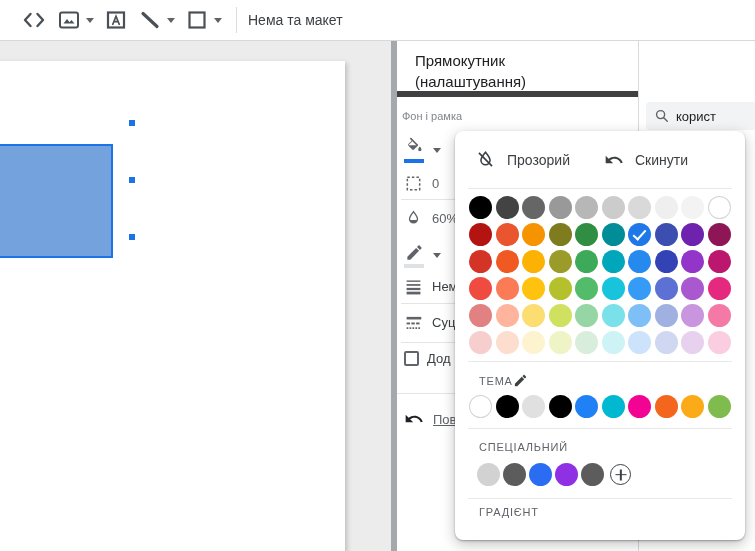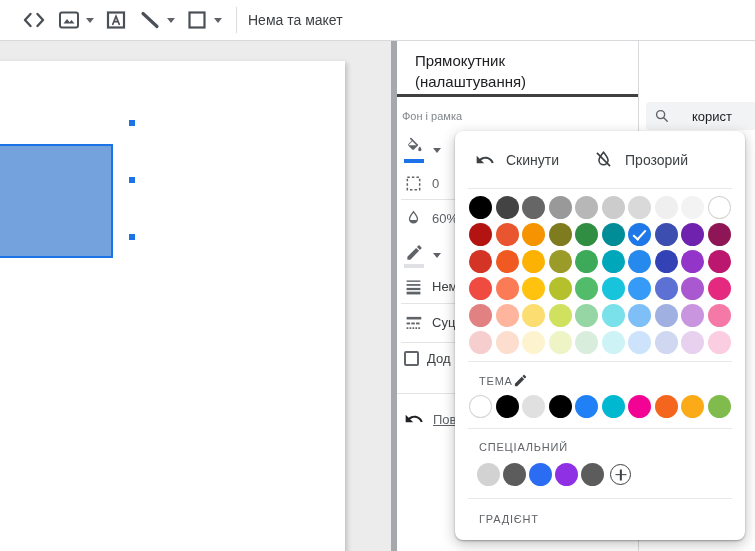--- a/index.html
+++ b/index.html
@@ -20,21 +20,21 @@
   .page { position:absolute; left:-20px; top:20px; width:365px; height:600px; background:#fff;
           box-shadow:2px 2px 5px rgba(0,0,0,.2); }
   .shape-rect { position:absolute; left:-12px; top:83px; width:145px; height:114px;
                 background:#74a2dc; border:2px solid #1c73e8; }
   .handle { position:absolute; width:8px; height:8px; background:#1c73e8; border:1px solid #fff; }
 
   .canvas-scrollbar { position:absolute; left:391px; top:41px; width:6px; height:510px; background:#a5a8ac; }
 
   
   .props { position:absolute; left:397px; top:41px; width:241px; height:510px; background:#fff; }
-  .props-header { height:56px; border-bottom:3px solid #404040; padding:9px 0 0 18px; }
+  .props-header { height:56px; border-bottom:6px solid #404040; padding:9px 0 0 18px; }
   .props-title { font-size:15px; line-height:21px; color:#202124; width:195px; }
   .section-label { position:absolute; left:5px; top:69px; font-size:11px; color:#80868b; }
   .prow { position:absolute; display:flex; align-items:center; gap:9px; font-size:13px; color:#3c4043; left:7px; }
   .muted { color:#5f6368; }
   .color-tool { display:flex; flex-direction:column; align-items:center; gap:2px; }
   .underbar { width:20px; height:4px; }
   .bar-blue { background:#1c73e8; }
   .bar-light { background:#dfe1e5; }
   .pdiv { position:absolute; left:4px; height:1px; width:237px; background:#e4e4e4; }
   .pdiv-full { left:0; width:241px; }
@@ -42,21 +42,21 @@
   .revert-link { font-size:13px; color:#5f6368; text-decoration:underline; }
 
   
   .data-panel { position:absolute; left:638px; top:41px; width:117px; height:510px; background:#fff;
                 border-left:1px solid #d7d9dd; }
   .data-header { height:56px; border-bottom:1px solid #e2e2e2; display:flex; align-items:center;
                  gap:9px; padding-left:17px; font-size:15px; color:#202124; }
   .search { position:absolute; left:7px; top:61px; width:118px; height:28px; background:#f1f3f4;
             border-radius:4px; display:flex; align-items:center; gap:7px; padding-left:9px; }
   .search input { border:none; background:transparent; outline:none; width:72px;
-                  font-size:13px; color:#202124; font-family:"Liberation Sans", sans-serif;text-align:center; }
+                  font-size:13px; color:#202124; font-family:"Liberation Sans", sans-serif; }
 
   
   .popup { position:absolute; left:455px; top:131px; width:290px; height:409px; background:#fff;
            border-radius:8px; box-shadow:0 1px 2px rgba(0,0,0,.3), 0 4px 14px rgba(0,0,0,.25); z-index:5; }
   .pop-actions { height:57px; display:flex; align-items:center; padding-left:20px; }
   .pop-action { display:flex; align-items:center; gap:11px; font-size:14px; color:#3c4043; cursor:pointer; }
   .pop-action + .pop-action { margin-left:34px; }
   .pop-div { height:1px; background:#e8e8e8; margin:0 13px; }
   .grid10 { display:grid; grid-template-columns:repeat(10,23px); justify-content:space-between;
             row-gap:4px; margin:7px 14px; }
@@ -66,21 +66,21 @@
             border:solid #fff; border-width:0 2.4px 2.4px 0; transform:rotate(42deg); }
   .theme-head { display:flex; align-items:center; margin:11px 12px 7px 24px; }
   .mini-label { font-size:11px; color:#5f6368; letter-spacing:.8px; }
   .custom-row { display:flex; align-items:center; gap:3px; margin:10px 0 0 22px; }
   .swatch-run { display:flex; gap:3px; }
   .plus-btn { width:21px; height:21px; border:1.6px solid #3c4043; border-radius:50%; position:relative;
               margin-left:3px; cursor:pointer; }
   .plus-btn::before, .plus-btn::after { content:""; position:absolute; left:50%; top:50%;
               width:11px; height:1.7px; background:#3c4043; transform:translate(-50%,-50%); }
   .plus-btn::after { transform:translate(-50%,-50%) rotate(90deg); }
-  .gradient-label { margin:14px 0 0 24px; }
+  .gradient-label { margin:7px 0 0 24px; }
   .mt10 { margin-top:10px; } .mt12 { margin-top:12px; }
   .custom-label { margin:12px 1px 0 24px; }
 </style>
 </head>
 <body>
 
 <div class="screen">
 
   <div class="toolbar">
     <div class="tbtn">
@@ -220,31 +220,31 @@
         <circle cx="6.4" cy="6.4" r="4.6" fill="none" stroke="#5f6368" stroke-width="1.6"></circle>
         <line x1="10" y1="10" x2="14" y2="14" stroke="#5f6368" stroke-width="1.6" stroke-linecap="round"></line>
       </svg>
       <input type="text" value="корист" style="">
     </div>
   </div>
 
   <div class="popup">
     <div class="pop-actions">
       <div class="pop-action">
-        <svg width="20" height="20" viewBox="0 0 24 24">
-          <path fill="#3c4043" d="M12.5 8c-2.65 0-5.05.99-6.9 2.6L2 7v9h9l-3.62-3.62c1.39-1.16 3.16-1.88 5.12-1.88 3.54 0 6.55 2.31 7.6 5.5l2.37-.78C21.08 11.03 17.15 8 12.5 8z"></path>
-        </svg>
-        <span>Скинути</span>
-      </div>
-      <div class="pop-action">
         <svg width="21" height="21" viewBox="0 0 24 24">
           <path d="M12 3.6c-2.7 3.2-5.2 6.2-5.2 9.2a5.2 5.2 0 0 0 10.4 0c0-3-2.5-6-5.2-9.2z" fill="none" stroke="#3c4043" stroke-width="1.8"></path>
           <line x1="4.5" y1="4.5" x2="19.5" y2="19.5" stroke="#3c4043" stroke-width="1.9"></line>
         </svg>
         <span>Прозорий</span>
+      </div>
+      <div class="pop-action">
+        <svg width="20" height="20" viewBox="0 0 24 24">
+          <path fill="#3c4043" d="M12.5 8c-2.65 0-5.05.99-6.9 2.6L2 7v9h9l-3.62-3.62c1.39-1.16 3.16-1.88 5.12-1.88 3.54 0 6.55 2.31 7.6 5.5l2.37-.78C21.08 11.03 17.15 8 12.5 8z"></path>
+        </svg>
+        <span>Скинути</span>
       </div>
     </div>
     <div class="pop-div"></div>
 
     <div class="grid10">
         <span class="swatch" style="background: rgb(0, 0, 0);"></span>
         <span class="swatch" style="background: rgb(67, 67, 67);"></span>
         <span class="swatch" style="background: rgb(102, 102, 102);"></span>
         <span class="swatch" style="background: rgb(153, 153, 153);"></span>
         <span class="swatch" style="background: rgb(183, 183, 183);"></span>

